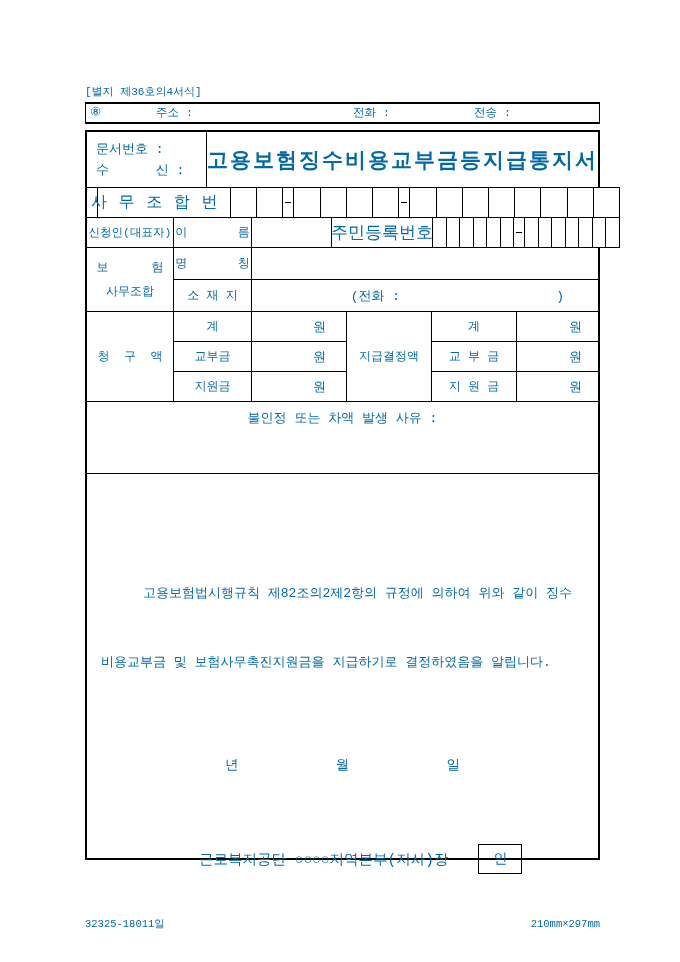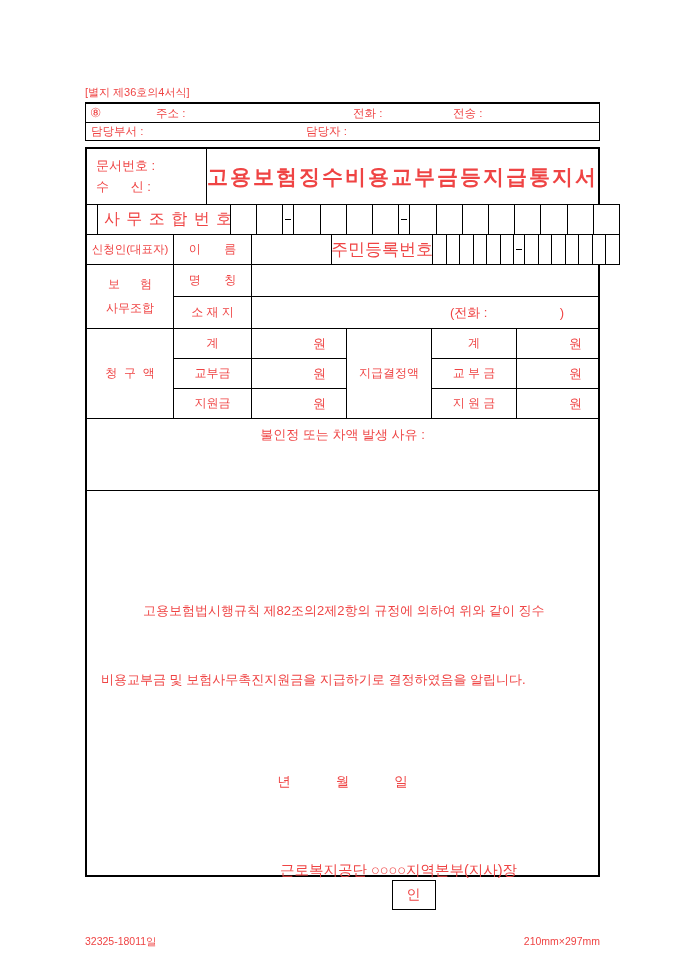--- a/index.html
+++ b/index.html
@@ -1,18 +1,18 @@
 <!DOCTYPE html>
 <html><head>
 <meta charset="utf-8">
 <style>
   html,body { margin:0; padding:0; background:#ffffff; }
   .sheet {
     position:relative; width:656px; height:962px; background:#ffffff;
-    color:#ef4444; font-family:Liberation Sans, sans-serif;
+    color:#0369a1; font-family:Liberation Mono, monospace;
     overflow:hidden;
   }
   .content { position:absolute; left:85px; top:85px; width:515px; }
   .form-label { font-size:11px; line-height:14px; margin-bottom:3px; white-space:pre; }
 
   
   .sender-table { border:1px solid #000; border-top:2px solid #000; box-sizing:border-box; }
   .hrow { position:relative; height:17px; }
   .hrow.first { height:18px; border-bottom:1px solid #000; }
   .hrow span { position:absolute; top:0; font-size:11.5px; line-height:17px; white-space:pre; }
@@ -59,21 +59,21 @@
   .assoc-label { width:87px; flex-direction:column; justify-content:center; gap:7px; }
   .value { flex:1; display:flex; align-items:center; box-sizing:border-box; font-size:13px; white-space:pre; }
   .value.right { justify-content:flex-end; }
 
   .reason-row { align-items:flex-start; justify-content:center; padding:7px 9px; font-size:13px; white-space:pre; box-sizing:border-box; }
 
   .bodyarea { display:block; }
   .body-par { margin:62px 26px 0 14px; font-size:13px; line-height:23px; white-space:pre; }
   .body-par .indent { padding-left:42px; }
   .date-line { margin-top:36px; text-align:center; font-size:13.5px; white-space:pre; }
-  .signature { margin-top:70px; margin-left:112px; display:flex; align-items:center;flex-direction:column; }
+  .signature { margin-top:70px; margin-left:112px; display:flex; align-items:center; }
   .issuer { font-size:14.5px; white-space:pre; }
   .seal-box {
     width:44px; height:30px; border:1px solid #000; margin-left:30px;
     display:flex; align-items:center; justify-content:center; font-size:14px; box-sizing:border-box;
   }
 
   .footer { margin-top:32px; display:flex; justify-content:space-between; }
   .footer div { font-size:10.5px; line-height:13px; white-space:pre; }
   .footer .right { text-align:right; }
 </style>
@@ -83,25 +83,21 @@
 <div class="sheet">
   <div class="content">
 
     <div class="form-label">[별지 제36호의4서식]</div>
 
     <div class="sender-table">
       <div class="hrow first">
         <span style="left:4px; font-size:12.5px;">⑧</span>
         <span style="left:70px;">주소 :</span>
         <span style="left:267px;">전화 :</span>
-        <span style="left:367px;">전송 :</span>
-      </div>
-      <div class="hrow">
-        <span style="left:5px;">담당부서 :</span>
-        <span style="left:220px;">담당자 :</span>
+        <span style="left:388px;">전송 :</span>
       </div>
     </div>
 
     <div class="main-table">
 
       <div class="row bb" style="height:56px;">
         <div class="docinfo br">
           <div>문서번호 :</div>
           <div>수      신 :</div>
         </div>

